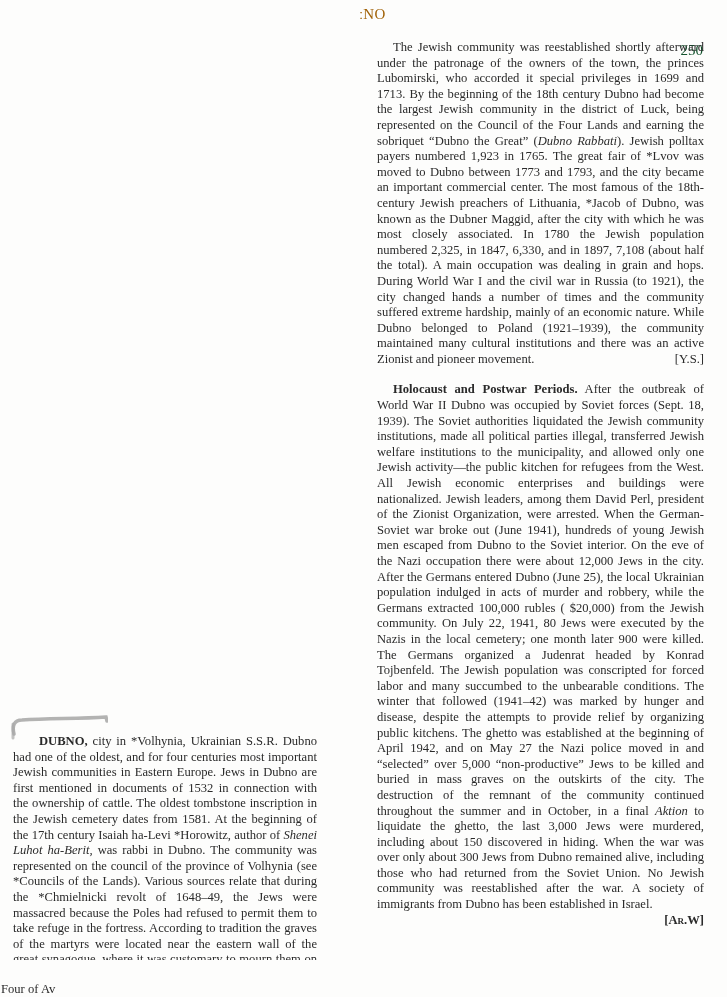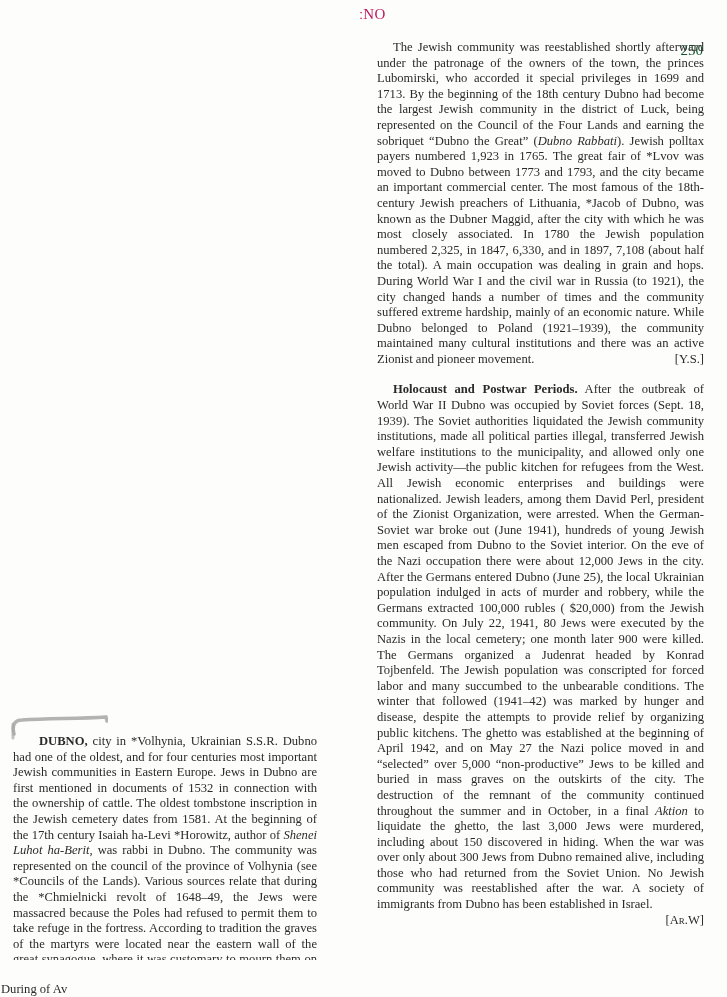--- a/index.html
+++ b/index.html
@@ -14,21 +14,21 @@
       overflow: hidden;
       font-family: "Liberation Serif", "DejaVu Serif", serif;
       color: #2a2a2a;
     }
     .running-head {
       position: absolute;
       top: 6px;
       left: 359px;
       font-size: 15px;
       letter-spacing: 0.2px;
-      color: #be185d;
+      color: #a16207;
     }
     .page-number {
       position: absolute;
       top: 6px;
       right: 24px;
       font-size: 15px;
       color: #14532d;
       margin-top: 36px;
     }
     .col-right {
@@ -59,21 +59,21 @@
     .col-left p {
       margin: 12px;
       text-indent: 26px;
     }
     .bold { font-weight: bold; }
     .ital { font-style: italic; }
     .signature {
       float: right;
       margin-left: 15px;
     }
-    .sc { font-variant: small-caps; }
+    .sc { font-variant: small-caps; font-weight: bold; }
     .pencil-mark {
       position: absolute;
       left: 8px;
       top: 712px;
       width: 100px;
       height: 28px;
     }
     .clip {
       position: absolute;
       left: 0;
@@ -115,13 +115,13 @@
   <path d="M5 12 L5 26" fill="none" stroke="#a8a8a8" stroke-width="3" stroke-linecap="round" opacity="0.7"></path>
 </svg>
 
 <div class="col-left">
   <p>
     <span class="bold">DUBNO,</span><span> city in *Volhynia, Ukrainian S.S.R. Dubno had one of the oldest, and for four centuries most important Jewish communities in Eastern Europe. Jews in Dubno are first mentioned in documents of 1532 in connection with the ownership of cattle. The oldest tombstone inscription in the Jewish cemetery dates from 1581. At the beginning of the 17th century Isaiah ha-Levi *Horowitz, author of </span><span class="ital">Shenei Luhot ha-Berit,</span><span> was rabbi in Dubno. The community was represented on the council of the province of Volhynia (see *Councils of the Lands). Various sources relate that during the *Chmielnicki revolt of 1648–49, the Jews were massacred because the Poles had refused to permit them to take refuge in the fortress. According to tradition the graves of the martyrs were located near the eastern wall of the great synagogue, where it was customary to mourn them on the</span>
   </p>
 </div>
 
 <div class="clip"></div>
-<div class="ninth-row">During of Av</div>
+<div class="ninth-row">Four of Av</div>
 
 </body></html>

